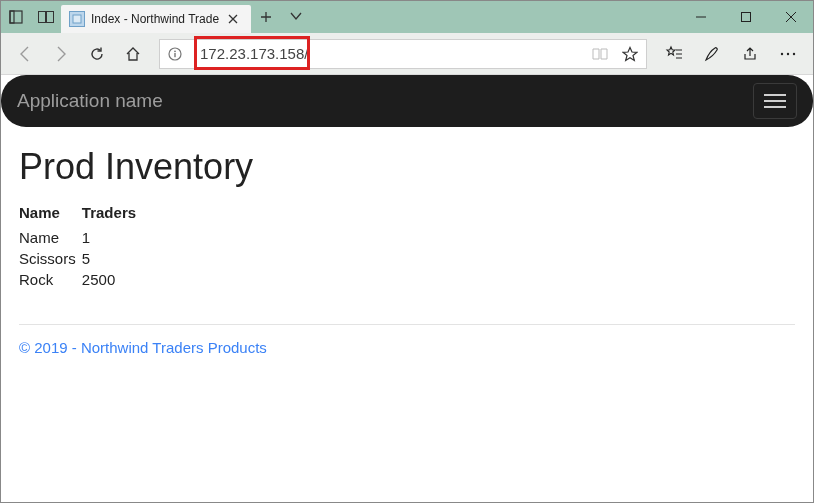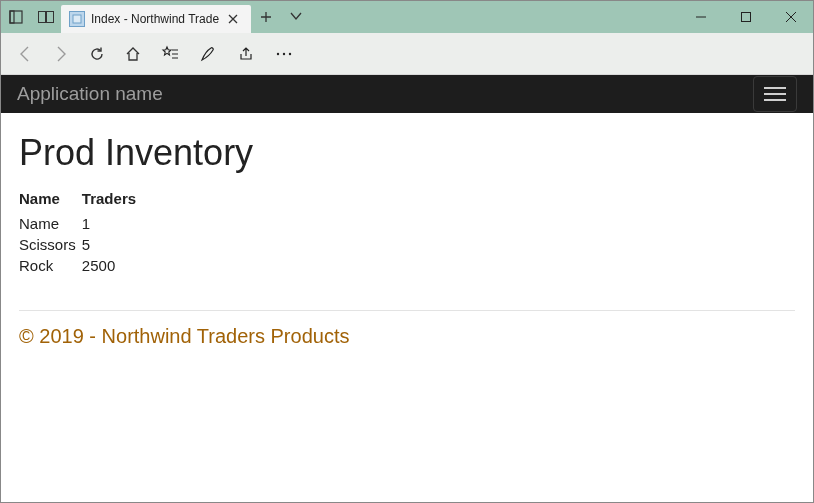--- a/index.html
+++ b/index.html
@@ -24,33 +24,33 @@
   .nav-btn.enabled { color: #222; }
   .addr-wrap { flex: 1; height: 30px; background: #fff; border: 1px solid #cfcfcf; display: flex; align-items: center; margin: 0 6px; position: relative; }
   .addr-info { width: 30px; display: flex; align-items: center; justify-content: center; color: #666; }
   .addr-highlight { position: absolute; left: 34px; top: -4px; height: 34px; width: 116px; border: 3px solid #d22; pointer-events: none; }
   .addr-input { flex: 1; border: none; outline: none; font-size: 15px; color: #444; padding-left: 10px; height: 100%; background: transparent; }
   .addr-right { display: flex; align-items: center; padding-right: 6px; gap: 10px; }
   .addr-icn { color: #555; display:flex; align-items:center; justify-content:center; width:20px; height:20px;}
   .tool-icn { width: 34px; height: 32px; display: flex; align-items: center; justify-content: center; color: #222; }
 
   
-  .app-navbar { height: 38px; background: #1d1d1d; color: #9d9d9d; display: flex; align-items: center; justify-content: space-between; padding: 4px 16px; }
+  .app-navbar { height: 52px; background: #1d1d1d; color: #9d9d9d; display: flex; align-items: center; justify-content: space-between; padding: 4px 16px; border-radius: 25px; }
   .brand { font-size: 19px; }
   .hamburger { width: 44px; height: 36px; border: 1px solid #3a3a3a; border-radius: 4px; display: flex; flex-direction: column; align-items: center; justify-content: center; gap: 4px; }
   .hamburger span { display: block; width: 22px; height: 2px; background: #cfcfcf; }
 
   
   .page { padding: 19px 18px; color: #222; }
   h1.page-title { font-size: 36px; font-weight: 400; margin-bottom: 14px; }
   table.inv { border-collapse: collapse; font-size: 15px; }
   table.inv th { text-align: right; font-weight: 700; padding: 2px 22px 6px 0; }
   table.inv td { padding: 2px 6px 2px 0; }
   hr.sep { border: none; border-top: 1px solid #e3e3e3; margin: 34px 0 14px 0; }
-  .footer { font-size: 20px; color: #a16207; }
+  .footer { font-size: 15px; color: #3b82f6; }
 
   svg { display: block; }
 </style>
 </head>
 <body>
 
 <div class="titlebar">
   <div class="tb-left">
     <div class="tb-btn">
       <svg width="14" height="14" viewBox="0 0 14 14">
@@ -120,20 +120,43 @@
   <div class="nav-btn enabled">
     <svg width="18" height="18" viewBox="0 0 18 18">
         <path d="M14 9 A5 5 0 1 1 12.5 5.5" fill="none" stroke="#333" stroke-width="1.4"></path>
         <path d="M13 2.5 L13 6 L9.5 6" fill="none" stroke="#333" stroke-width="1.4"></path>
       </svg>
   </div>
   <div class="nav-btn enabled">
     <svg width="18" height="18" viewBox="0 0 18 18">
         <path d="M3 9 L9 3 L15 9 M5 8 V15 H13 V8" fill="none" stroke="#333" stroke-width="1.3"></path>
       </svg>
+  </div>
+  <div class="addr-wrap">
+    <div class="addr-info">
+      <svg width="14" height="14" viewBox="0 0 14 14">
+          <circle cx="7" cy="7" r="6" fill="none" stroke="#777" stroke-width="1.2"></circle>
+          <circle cx="7" cy="4.3" r="0.9" fill="#777"></circle>
+          <rect x="6.3" y="6" width="1.4" height="4.2" fill="#777"></rect>
+        </svg>
+    </div>
+    <div class="addr-highlight"></div>
+    <input class="addr-input" value="172.23.173.158/" style="">
+    <div class="addr-right">
+      <div class="addr-icn">
+        <svg width="16" height="14" viewBox="0 0 16 14">
+            <path d="M1 2 H7 V12 H1 Z M9 2 H15 V12 H9 Z" fill="none" stroke="#bbb" stroke-width="1"></path>
+          </svg>
+      </div>
+      <div class="addr-icn">
+        <svg width="16" height="16" viewBox="0 0 16 16">
+            <path d="M8 1.5 L10 6 L15 6.3 L11 9.5 L12.3 14.5 L8 11.8 L3.7 14.5 L5 9.5 L1 6.3 L6 6 Z" fill="none" stroke="#333" stroke-width="1.2"></path>
+          </svg>
+      </div>
+    </div>
   </div>
   <div class="tool-icn">
     <svg width="18" height="18" viewBox="0 0 18 18">
         <path d="M6 2 L7.2 4.8 L10 5 L7.8 7 L8.5 10 L6 8.4 L3.5 10 L4.2 7 L2 5 L4.8 4.8 Z" fill="none" stroke="#222" stroke-width="1.1"></path>
         <path d="M11 5 H17 M11 9 H17 M11 13 H17" stroke="#222" stroke-width="1.1"></path>
       </svg>
   </div>
   <div class="tool-icn">
     <svg width="18" height="18" viewBox="0 0 18 18">
         <path d="M3 15 C 5 10, 7 6, 12 3 C 13 2, 15 4, 14 5 C 11 10, 7 13, 3 15 Z" fill="none" stroke="#222" stroke-width="1.2"></path>

